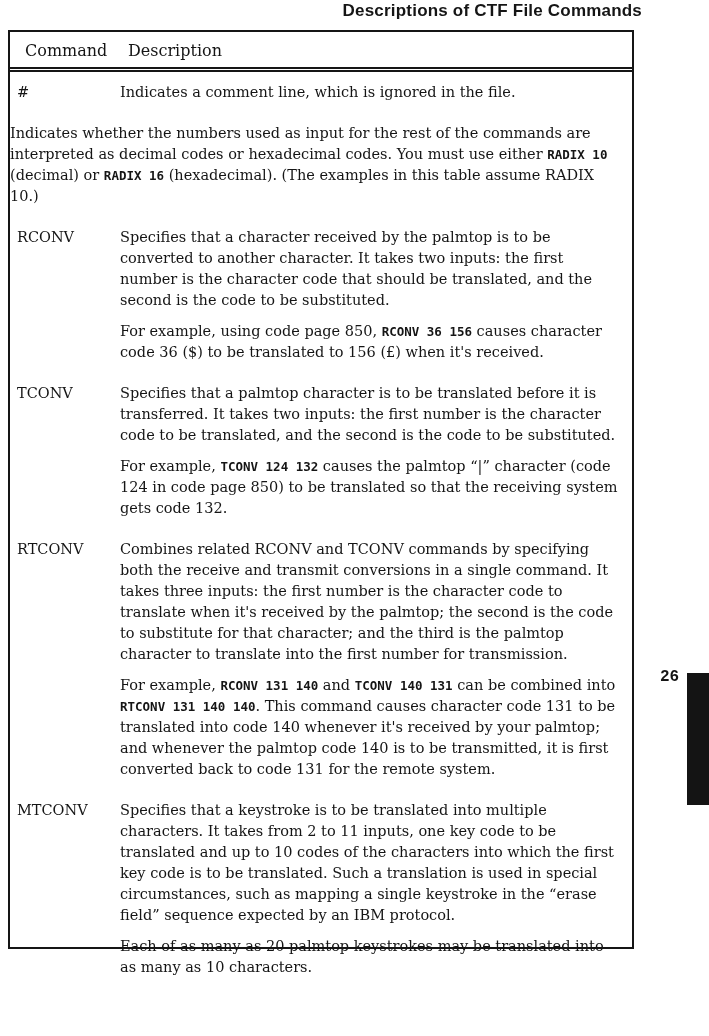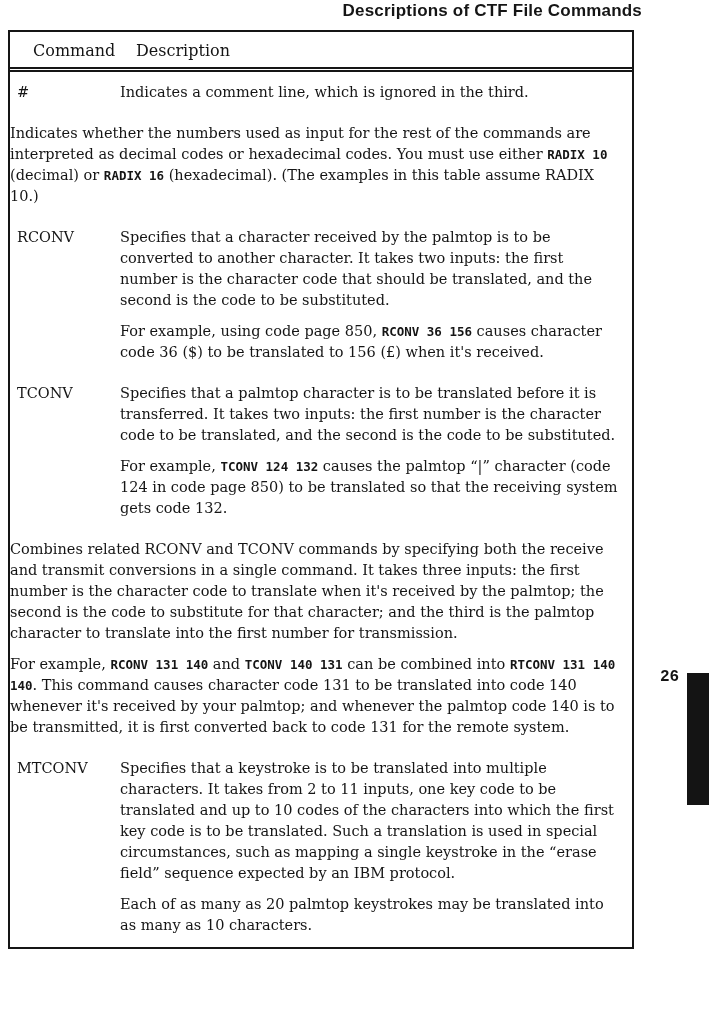--- a/index.html
+++ b/index.html
@@ -11,21 +11,21 @@
     position:absolute;top:1px;left:0;width:642px;text-align:right;
     font-family:"Liberation Sans",sans-serif;font-weight:bold;font-size:17px;
     letter-spacing:0.2px;
   }
   .ctable{
     position:absolute;left:8px;top:30px;width:626px;height:919px;
     border:2px solid #151515;box-sizing:border-box;background:#fff;
   }
   .thead{
     display:flex;align-items:baseline;border-bottom:5px double #151515;
-    padding:9px 16px 7px;font-size:16px;
+    padding:9px 8px 7px;font-size:16px;
   }
   .th-cmd{width:103px;padding-left:7px;flex-shrink:0;}
   .th-desc{flex:1;text-align:left;}
   .tbody{padding-top:10px;}
   .trow{display:flex;margin-bottom:10px;}
   .cmd{
     width:103px;padding-left:7px;flex-shrink:0;
     font-size:14.5px;line-height:21px;
   }
   .desc{flex:1;padding-right:8px;font-size:14.5px;line-height:21px;}
@@ -53,21 +53,21 @@
 
 <div class="ctable">
   <div class="thead">
     <div class="th-cmd">Command</div>
     <div class="th-desc">Description</div>
   </div>
   <div class="tbody">
       <div class="trow">
         <div class="cmd">#</div>
         <div class="desc">
-          <p>Indicates a comment line, which is ignored in the third.</p>
+          <p>Indicates a comment line, which is ignored in the file.</p>
         </div>
       </div>
       <div class="trow">
         <div class="desc">
           <p>Indicates whether the numbers used as input for the rest of the commands are interpreted as decimal codes or hexadecimal codes. You must use either <span class="code">RADIX 10</span> (decimal) or <span class="code">RADIX 16</span> (hexadecimal). (The examples in this table assume RADIX 10.)</p>
         </div>
       </div>
       <div class="trow">
         <div class="cmd">RCONV</div>
         <div class="desc">
@@ -76,20 +76,21 @@
         </div>
       </div>
       <div class="trow">
         <div class="cmd">TCONV</div>
         <div class="desc">
           <p>Specifies that a palmtop character is to be translated before it is transferred. It takes two inputs: the first number is the character code to be translated, and the second is the code to be substituted.</p>
           <p>For example, <span class="code">TCONV 124 132</span> causes the palmtop “|” character (code 124 in code page 850) to be translated so that the receiving system gets code 132.</p>
         </div>
       </div>
       <div class="trow">
+        <div class="cmd">RTCONV</div>
         <div class="desc">
           <p>Combines related RCONV and TCONV commands by specifying both the receive and transmit conversions in a single command. It takes three inputs: the first number is the character code to translate when it's received by the palmtop; the second is the code to substitute for that character; and the third is the palmtop character to translate into the first number for transmission.</p>
           <p>For example, <span class="code">RCONV 131 140</span> and <span class="code">TCONV 140 131</span> can be combined into <span class="code">RTCONV 131 140 140</span>. This command causes character code 131 to be translated into code 140 whenever it's received by your palmtop; and whenever the palmtop code 140 is to be transmitted, it is first converted back to code 131 for the remote system.</p>
         </div>
       </div>
       <div class="trow">
         <div class="cmd">MTCONV</div>
         <div class="desc">
           <p>Specifies that a keystroke is to be translated into multiple characters. It takes from 2 to 11 inputs, one key code to be translated and up to 10 codes of the characters into which the first key code is to be translated. Such a translation is used in special circumstances, such as mapping a single keystroke in the “erase field” sequence expected by an IBM protocol.</p>
           <p>Each of as many as 20 palmtop keystrokes may be translated into as many as 10 characters.</p>

